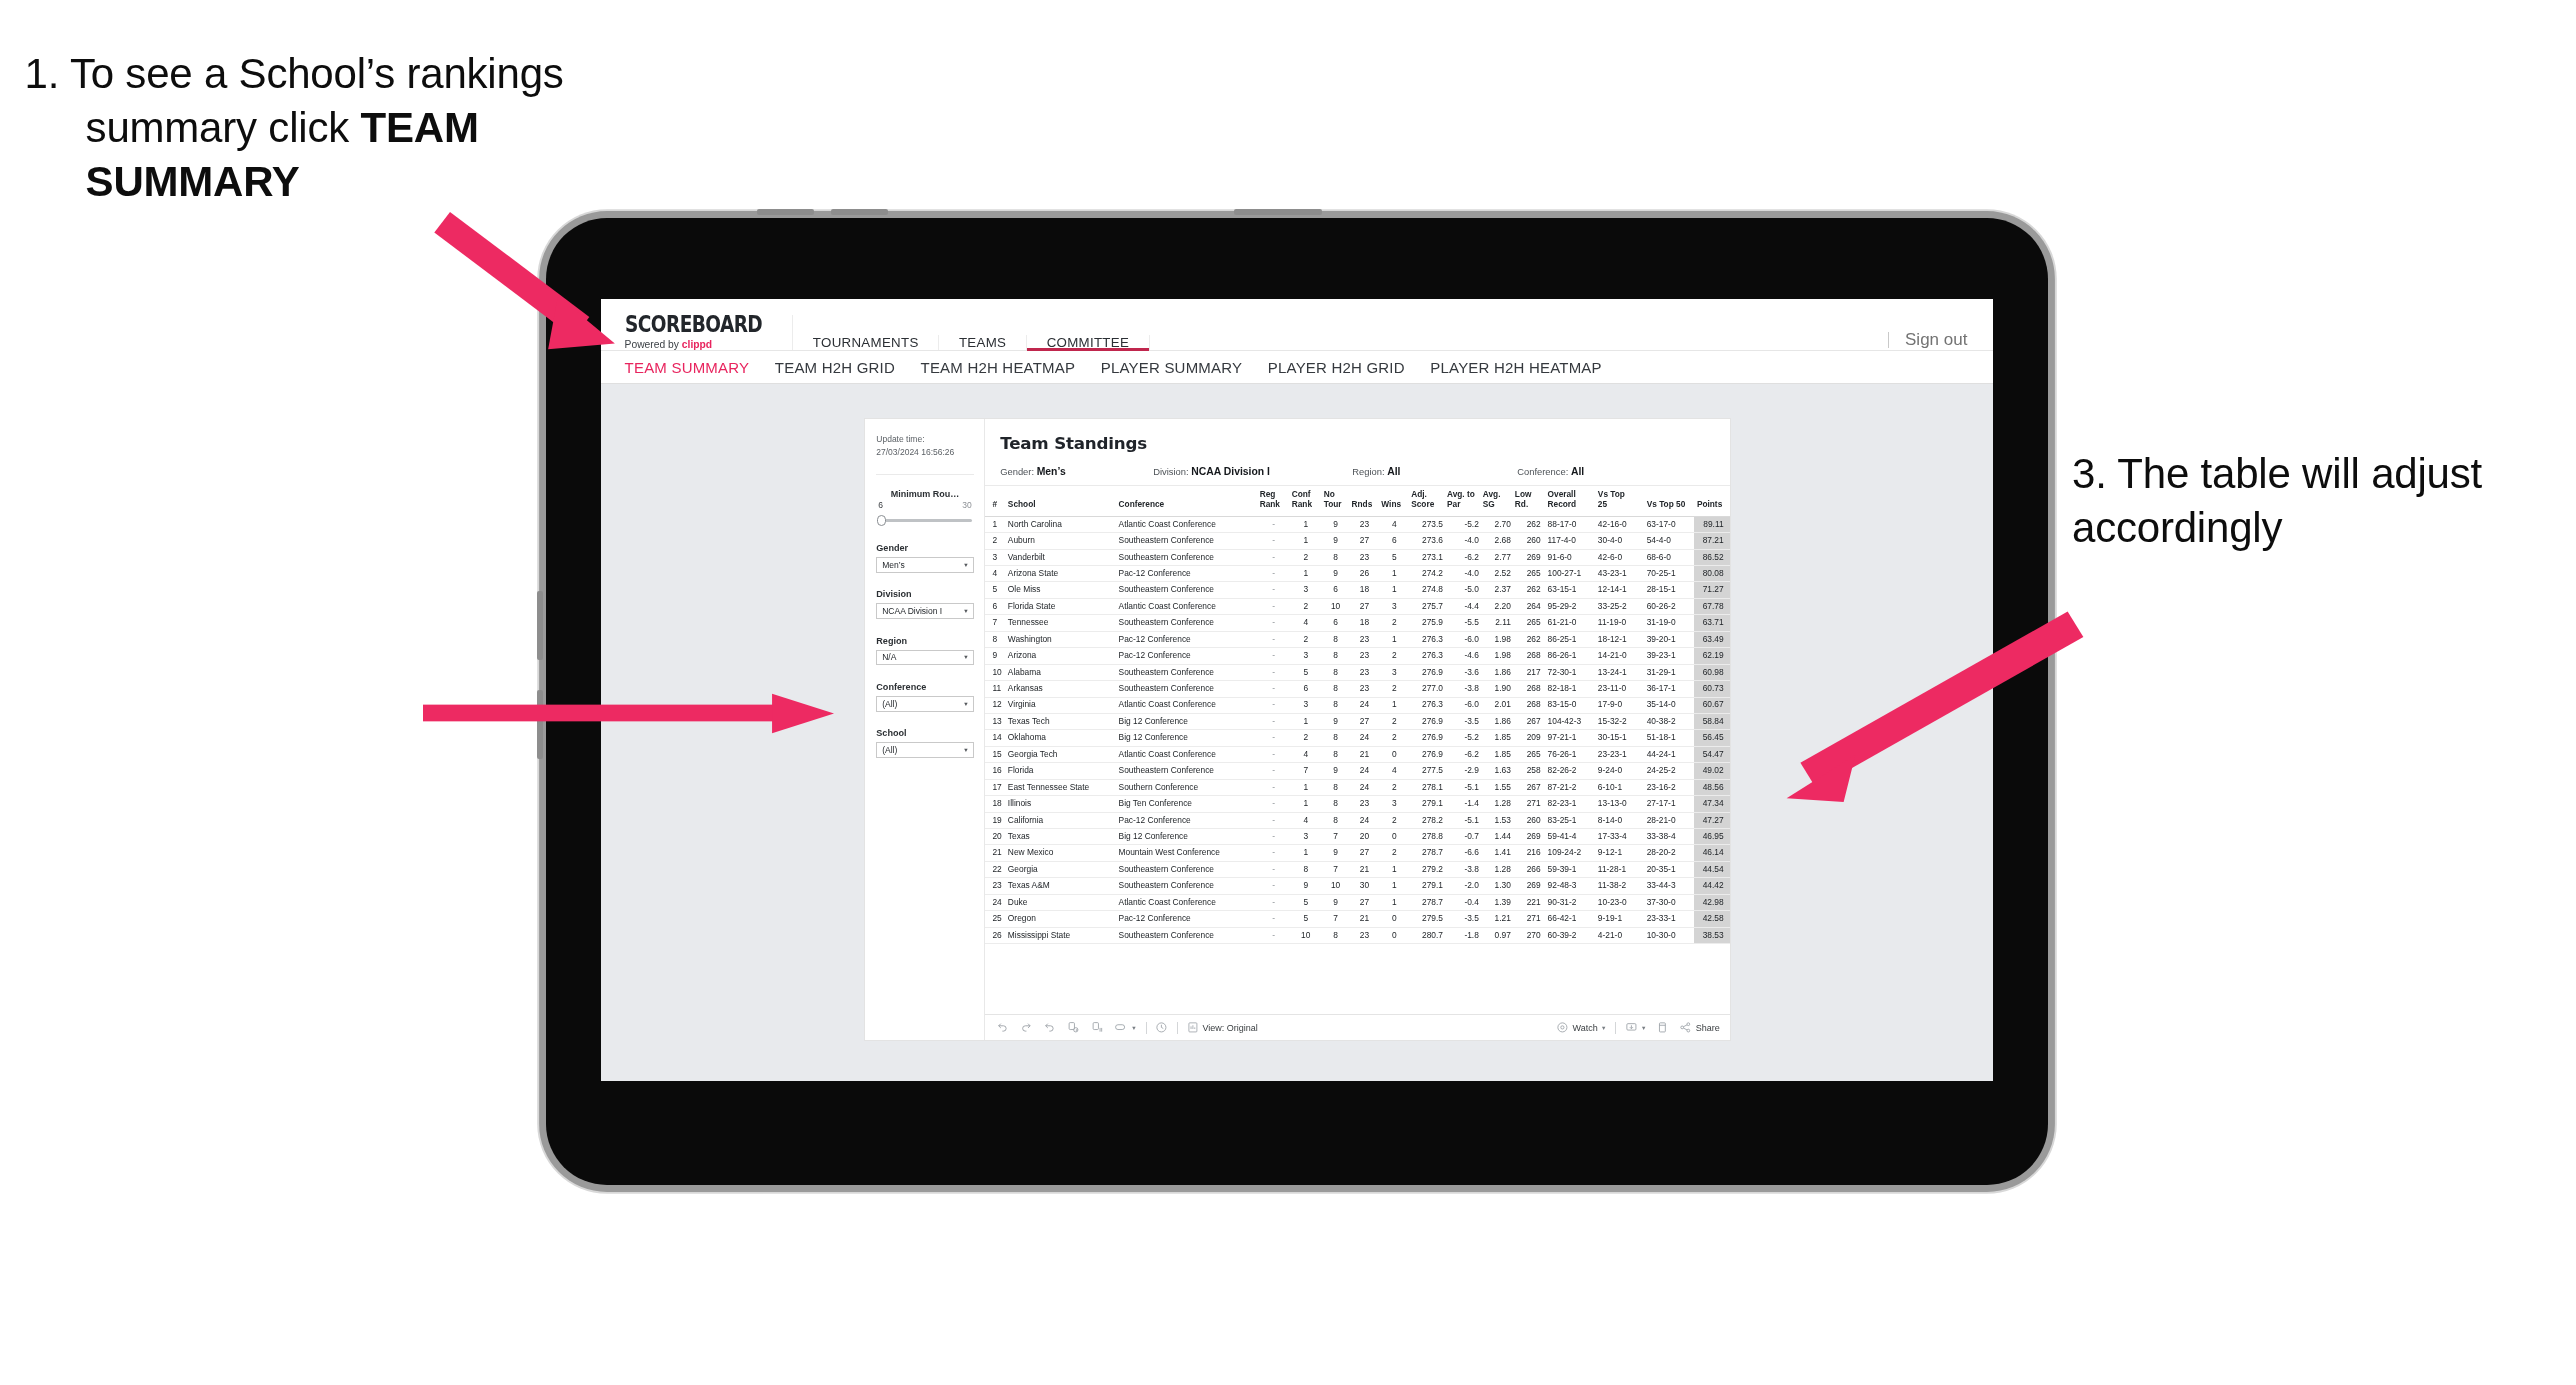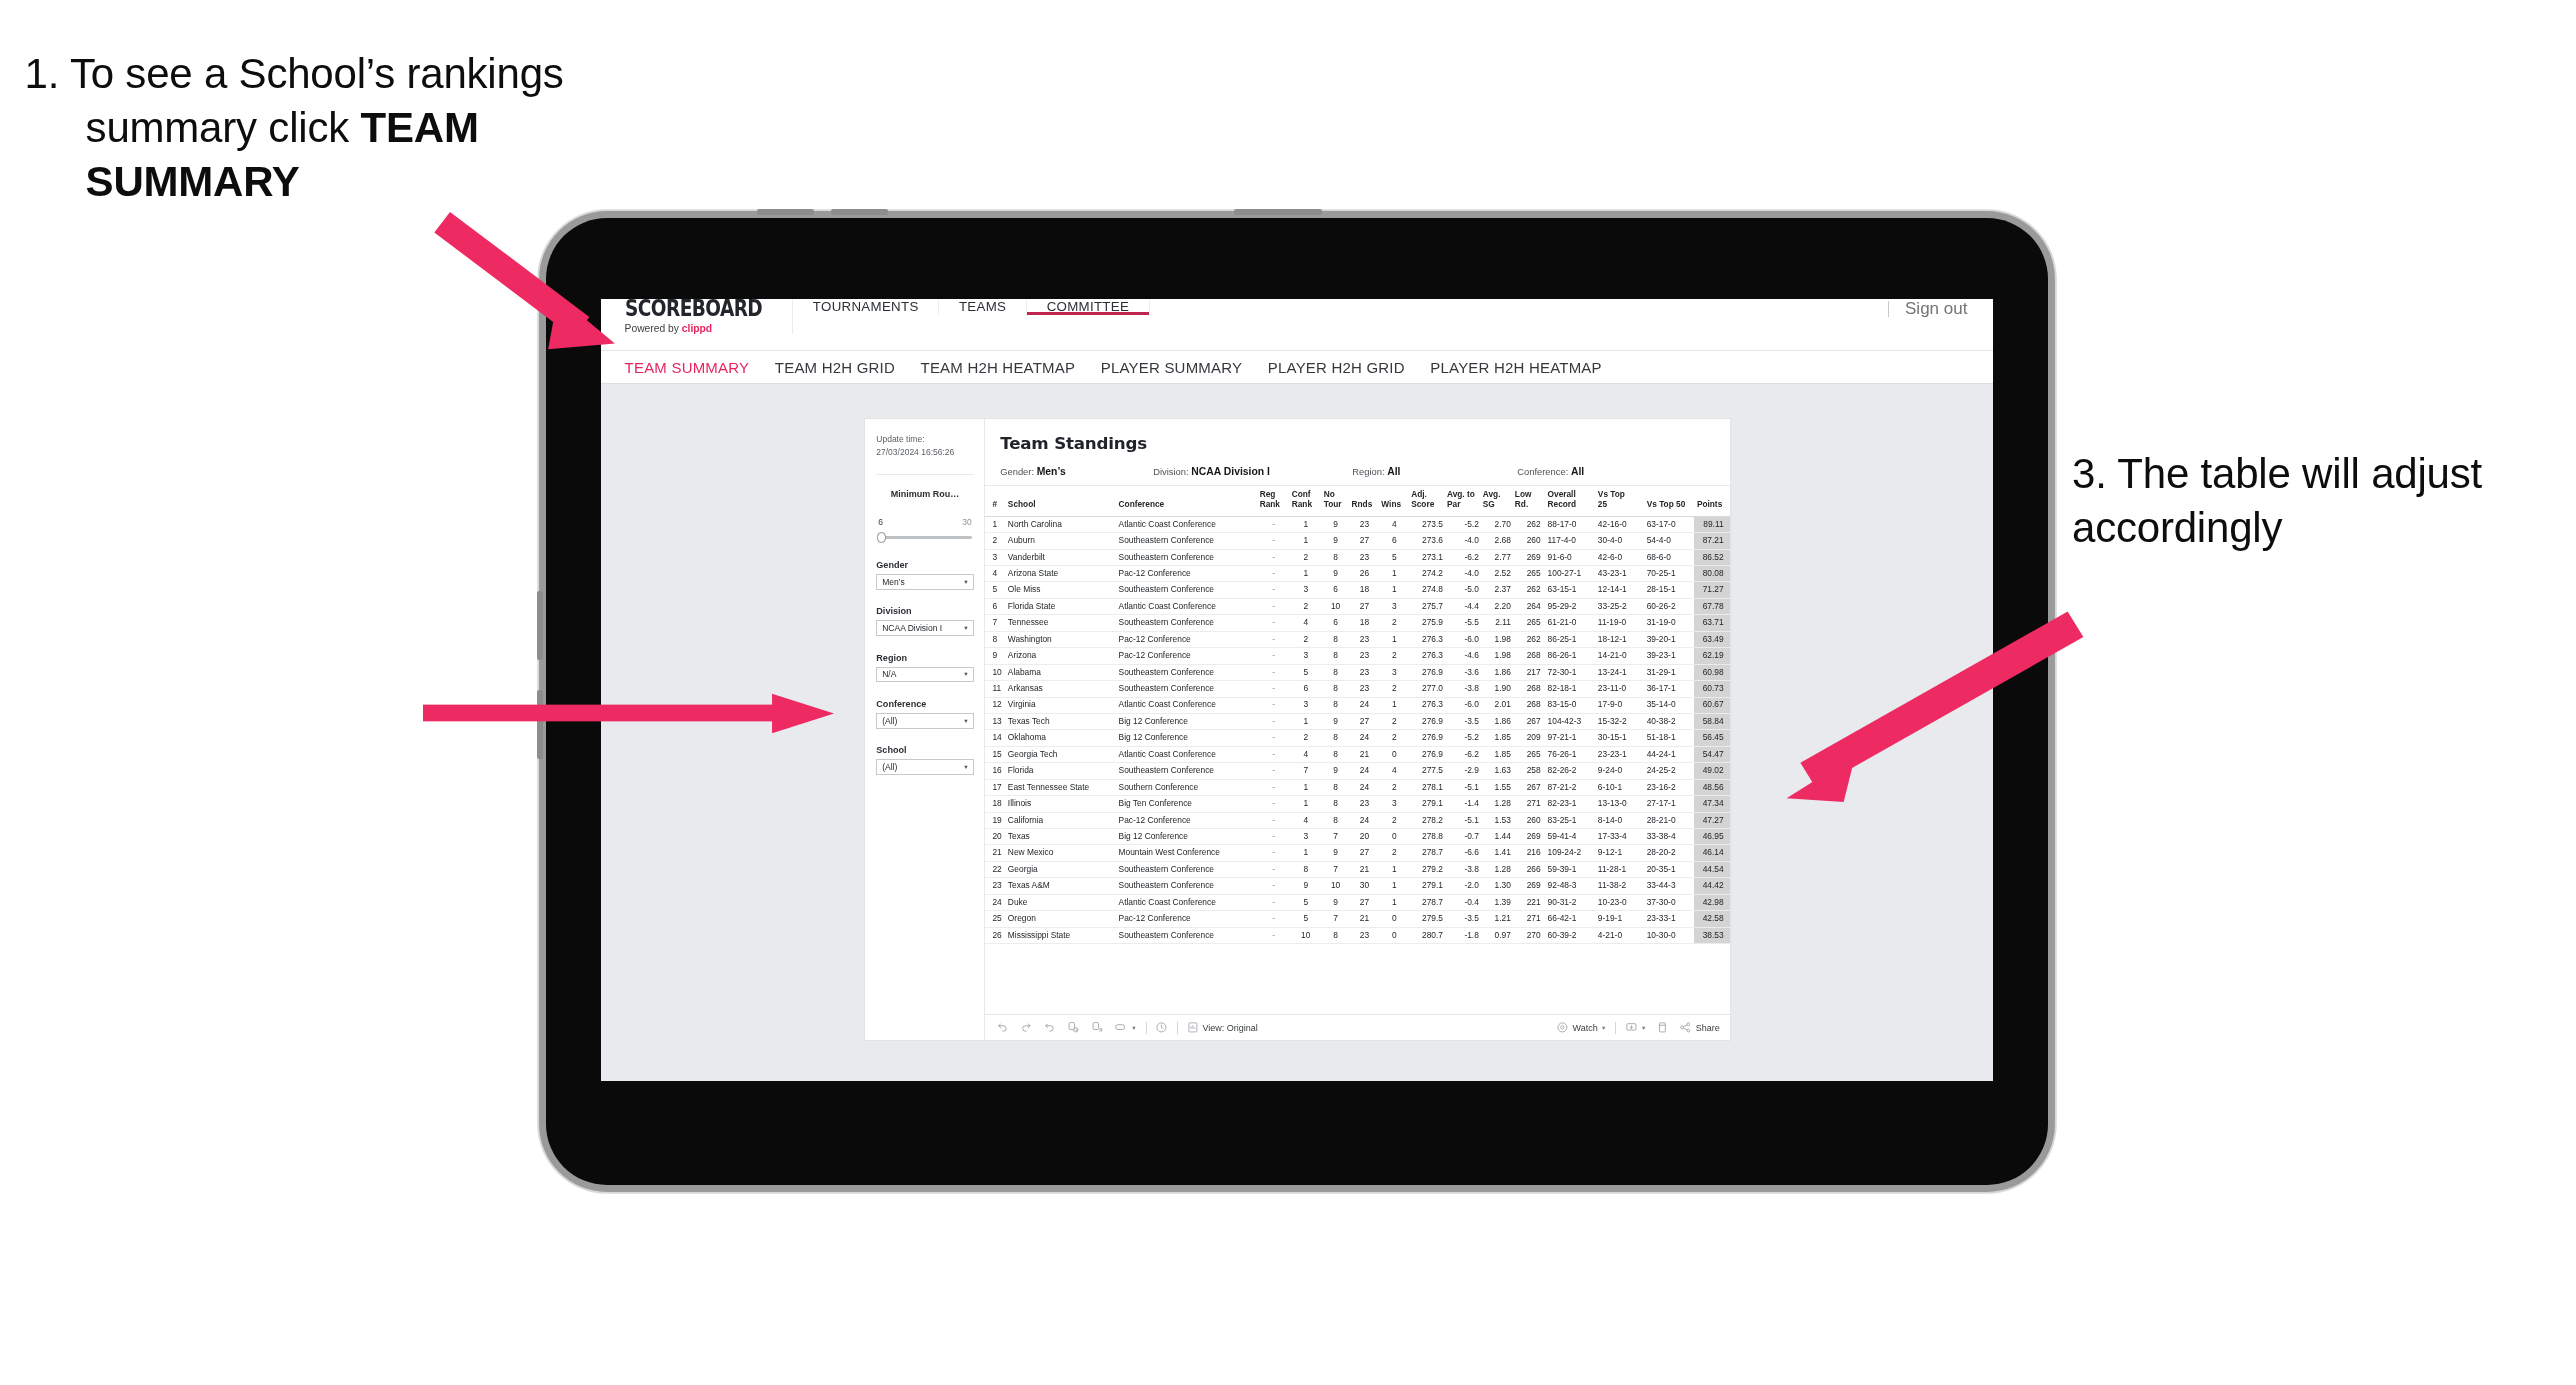--- a/index.html
+++ b/index.html
@@ -53,21 +53,21 @@
     position: absolute;
     left: 601px; top: 299px;
     width: 1392px; height: 782px;
     background: #e8eaed;
     overflow: hidden;
   }
 
   
   .topnav {
     height: 52px; background: #fff;
-    display: flex; align-items: flex-start;
+    display: flex; align-items: flex-end;
     border-bottom: 1px solid #e6e6e6;
     position: relative;
   }
   .brand {
     display: flex; flex-direction: column; justify-content: center;
     padding: 0 21.6px 0 23.6px;
     border-right: 1px solid #ececec;
   }
   .brand .bname {
     font-family: "DejaVu Sans", sans-serif;
@@ -140,21 +140,21 @@
   .fsep { height: 1px; background: #eaeaea; margin: 15.7px 0 13.8px 0; }
   .fgroup { margin-bottom: 16.7px; }
   .flabel { font-weight: 700; font-size: 9.1px; color: #2b2f33; margin-bottom: 3.9px; }
   .fselect {
     height: 15.7px; border: 1px solid #c9c9c9; background: #fff;
     display: flex; align-items: center; justify-content: space-between;
     padding: 0 3.9px 0 4.9px; font-size: 8.5px; color: #24282c;
     white-space: nowrap; overflow: hidden;
   }
   .fselect .car { font-size: 5.9px; color: #55595d; margin-left: 2.9px; }
-  .slider-title { text-align: center; font-weight: 700; font-size: 9px; color: #2b2f33; margin-bottom: 18px; }
+  .slider-title { text-align: center; font-weight: 700; font-size: 9px; color: #2b2f33; margin-bottom: 1px; }
   .slider-ends { display: flex; justify-content: space-between; font-size: 8.5px; color: #35393d; padding: 0 2px; }
   .slider-ends .mx { color: #8c9095; }
   .sliderrow { margin-top: 4.9px; display: flex; align-items: center; height: 11.8px; position: relative; }
   .strack { position: absolute; left: 3.9px; right: 2px; height: 2.9px; background: #bfc2c5; border-radius: 2px; }
   .sknob {
     position: absolute; left: 1px; top: 0px;
     width: 8.8px; height: 11.8px; background: #fff;
     border: 1.2px solid #8a8e92; border-radius: 4.9px;
   }
 

